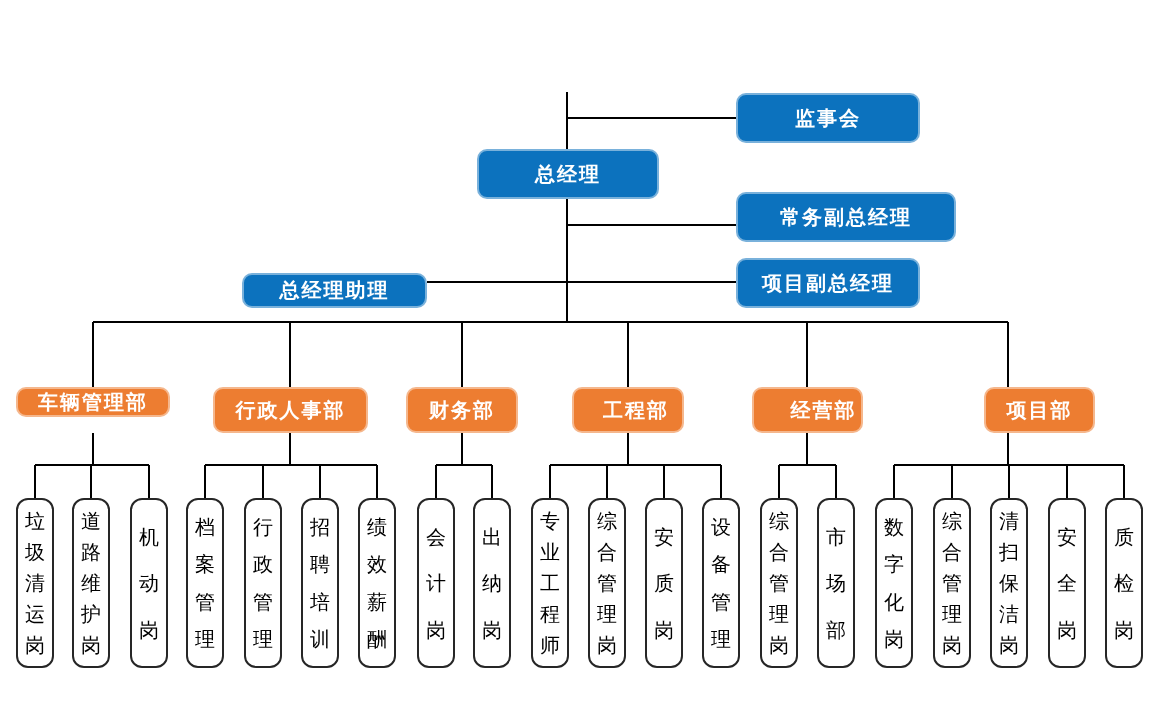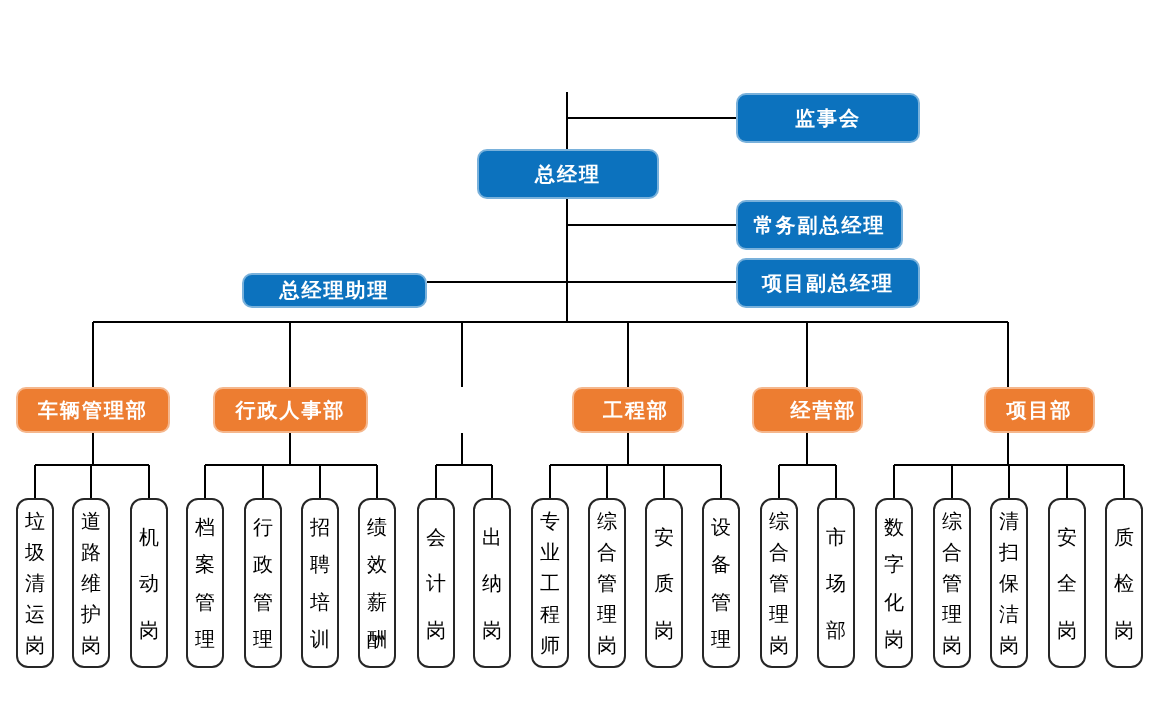--- a/index.html
+++ b/index.html
@@ -87,30 +87,31 @@
       <div class="line" style="left: 550px; top: 464px; width: 171px; height: 2px;"></div>
       <div class="line" style="left: 779px; top: 464px; width: 57px; height: 2px;"></div>
       <div class="line" style="left: 894px; top: 464px; width: 230px; height: 2px;"></div>
     </div>
 
 
   <div class="node blue" style="left:736px;top:93px;width:184px;height:50px;">监事会</div>
 
   <div class="node blue" style="left:477px;top:149px;width:182px;height:50px;">总经理</div>
 
-  <div class="node blue" style="left:736px;top:200px;width:167px;height:50px;">常务副总经理</div>
+  <div class="node blue" style="left:736px;top:192px;width:220px;height:50px;">常务副总经理</div>
 
   <div class="node blue" style="left:242px;top:253px;width:185px;height:35px;margin-top:20px;">总经理助理</div>
 
   <div class="node blue" style="left:736px;top:258px;width:184px;height:50px;">项目副总经理</div>
 
-  <div class="node orange" style="left:16px;top:387px;width:154px;height:46px;">车辆管理部</div>
+  <div class="node orange" style="left:16px;top:387px;width:154px;height:30px;">车辆管理部</div>
 
   <div class="node orange" style="left:213px;top:387px;width:155px;height:46px;">行政人事部</div>
 
+  <div class="node orange" style="left:406px;top:387px;width:112px;height:46px;">财务部</div>
 
   <div class="node orange" style="left:572px;top:387px;width:112px;height:46px;padding-left:16px;">工程部</div>
 
   <div class="node orange" style="left:752px;top:387px;width:111px;height:46px;padding-left:32px;">经营部</div>
 
   <div class="node orange" style="left:952px;top:387px;width:111px;height:46px;margin-left:32px;">项目部</div>
 
   <div class="vbox vchars" style="left:16px;">
       <span class="vchar">垃</span>
       <span class="vchar">圾</span>

